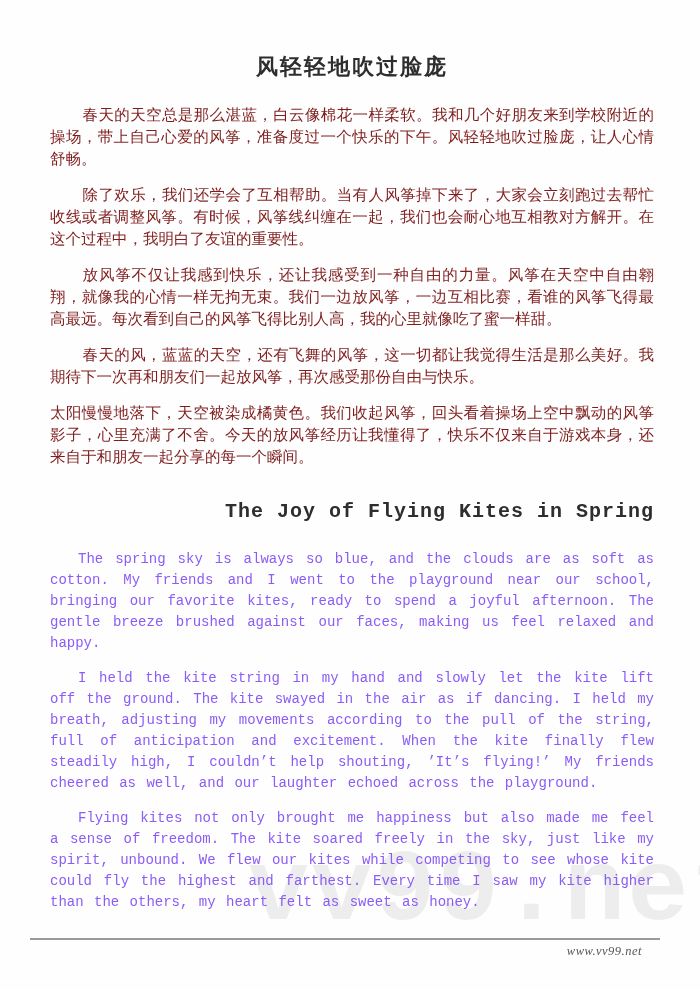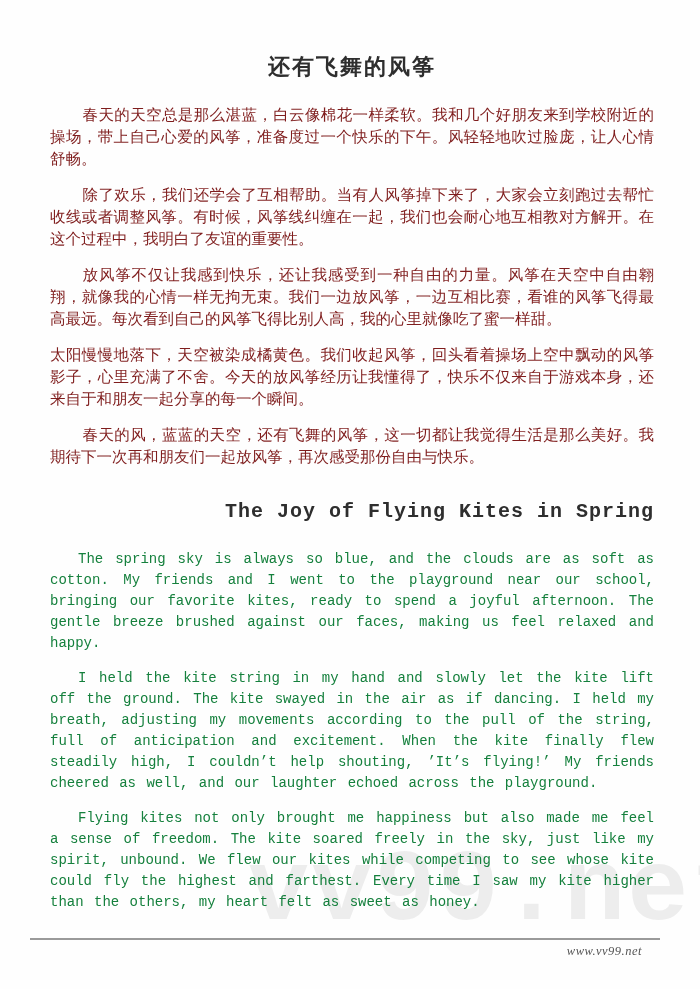--- a/index.html
+++ b/index.html
@@ -42,21 +42,21 @@
     font-family: "Liberation Mono", "DejaVu Sans Mono", monospace;
     font-size: 20px;
     font-weight: 600;
     letter-spacing: 1px;
     color: #2e2e2e;
   }
   .en-para {
     font-family: "Liberation Mono", "DejaVu Sans Mono", monospace;
     font-size: 14px;
     line-height: 21px;
-    color: #15803d;
+    color: #8b5cf6;
     text-align: justify;
     text-indent: 2em;
     word-spacing: 2px;
     margin: 0 0 14px 0;
   }
   .watermark {
     position: absolute;
     left: 248px;
     top: 834px;
     z-index: 0;
@@ -90,27 +90,27 @@
 </style>
 </head>
 <body>
 
 <div class="page">
 
   <div class="watermark">vv99.net</div>
 
   <div class="content">
 
-    <h1 class="cn-title">还有飞舞的风筝</h1>
+    <h1 class="cn-title">风轻轻地吹过脸庞</h1>
 
     <p class="cn-para">春天的天空总是那么湛蓝，白云像棉花一样柔软。我和几个好朋友来到学校附近的操场，带上自己心爱的风筝，准备度过一个快乐的下午。风轻轻地吹过脸庞，让人心情舒畅。</p>
     <p class="cn-para">除了欢乐，我们还学会了互相帮助。当有人风筝掉下来了，大家会立刻跑过去帮忙收线或者调整风筝。有时候，风筝线纠缠在一起，我们也会耐心地互相教对方解开。在这个过程中，我明白了友谊的重要性。</p>
     <p class="cn-para">放风筝不仅让我感到快乐，还让我感受到一种自由的力量。风筝在天空中自由翱翔，就像我的心情一样无拘无束。我们一边放风筝，一边互相比赛，看谁的风筝飞得最高最远。每次看到自己的风筝飞得比别人高，我的心里就像吃了蜜一样甜。</p>
+    <p class="cn-para">春天的风，蓝蓝的天空，还有飞舞的风筝，这一切都让我觉得生活是那么美好。我期待下一次再和朋友们一起放风筝，再次感受那份自由与快乐。</p>
     <p class="cn-para no-indent">太阳慢慢地落下，天空被染成橘黄色。我们收起风筝，回头看着操场上空中飘动的风筝影子，心里充满了不舍。今天的放风筝经历让我懂得了，快乐不仅来自于游戏本身，还来自于和朋友一起分享的每一个瞬间。</p>
-    <p class="cn-para">春天的风，蓝蓝的天空，还有飞舞的风筝，这一切都让我觉得生活是那么美好。我期待下一次再和朋友们一起放风筝，再次感受那份自由与快乐。</p>
 
     <h2 class="en-title">The Joy of Flying Kites in Spring</h2>
 
     <p class="en-para">The spring sky is always so blue, and the clouds are as soft as cotton. My friends and I went to the playground near our school, bringing our favorite kites, ready to spend a joyful afternoon. The gentle breeze brushed against our faces, making us feel relaxed and happy.</p>
     <p class="en-para">I held the kite string in my hand and slowly let the kite lift off the ground. The kite swayed in the air as if dancing. I held my breath, adjusting my movements according to the pull of the string, full of anticipation and excitement. When the kite finally flew steadily high, I couldn’t help shouting, ’It’s flying!’ My friends cheered as well, and our laughter echoed across the playground.</p>
     <p class="en-para">Flying kites not only brought me happiness but also made me feel a sense of freedom. The kite soared freely in the sky, just like my spirit, unbound. We flew our kites while competing to see whose kite could fly the highest and farthest. Every time I saw my kite higher than the others, my heart felt as sweet as honey.</p>
 
   </div>
 
   <div class="footer-rule"></div>

